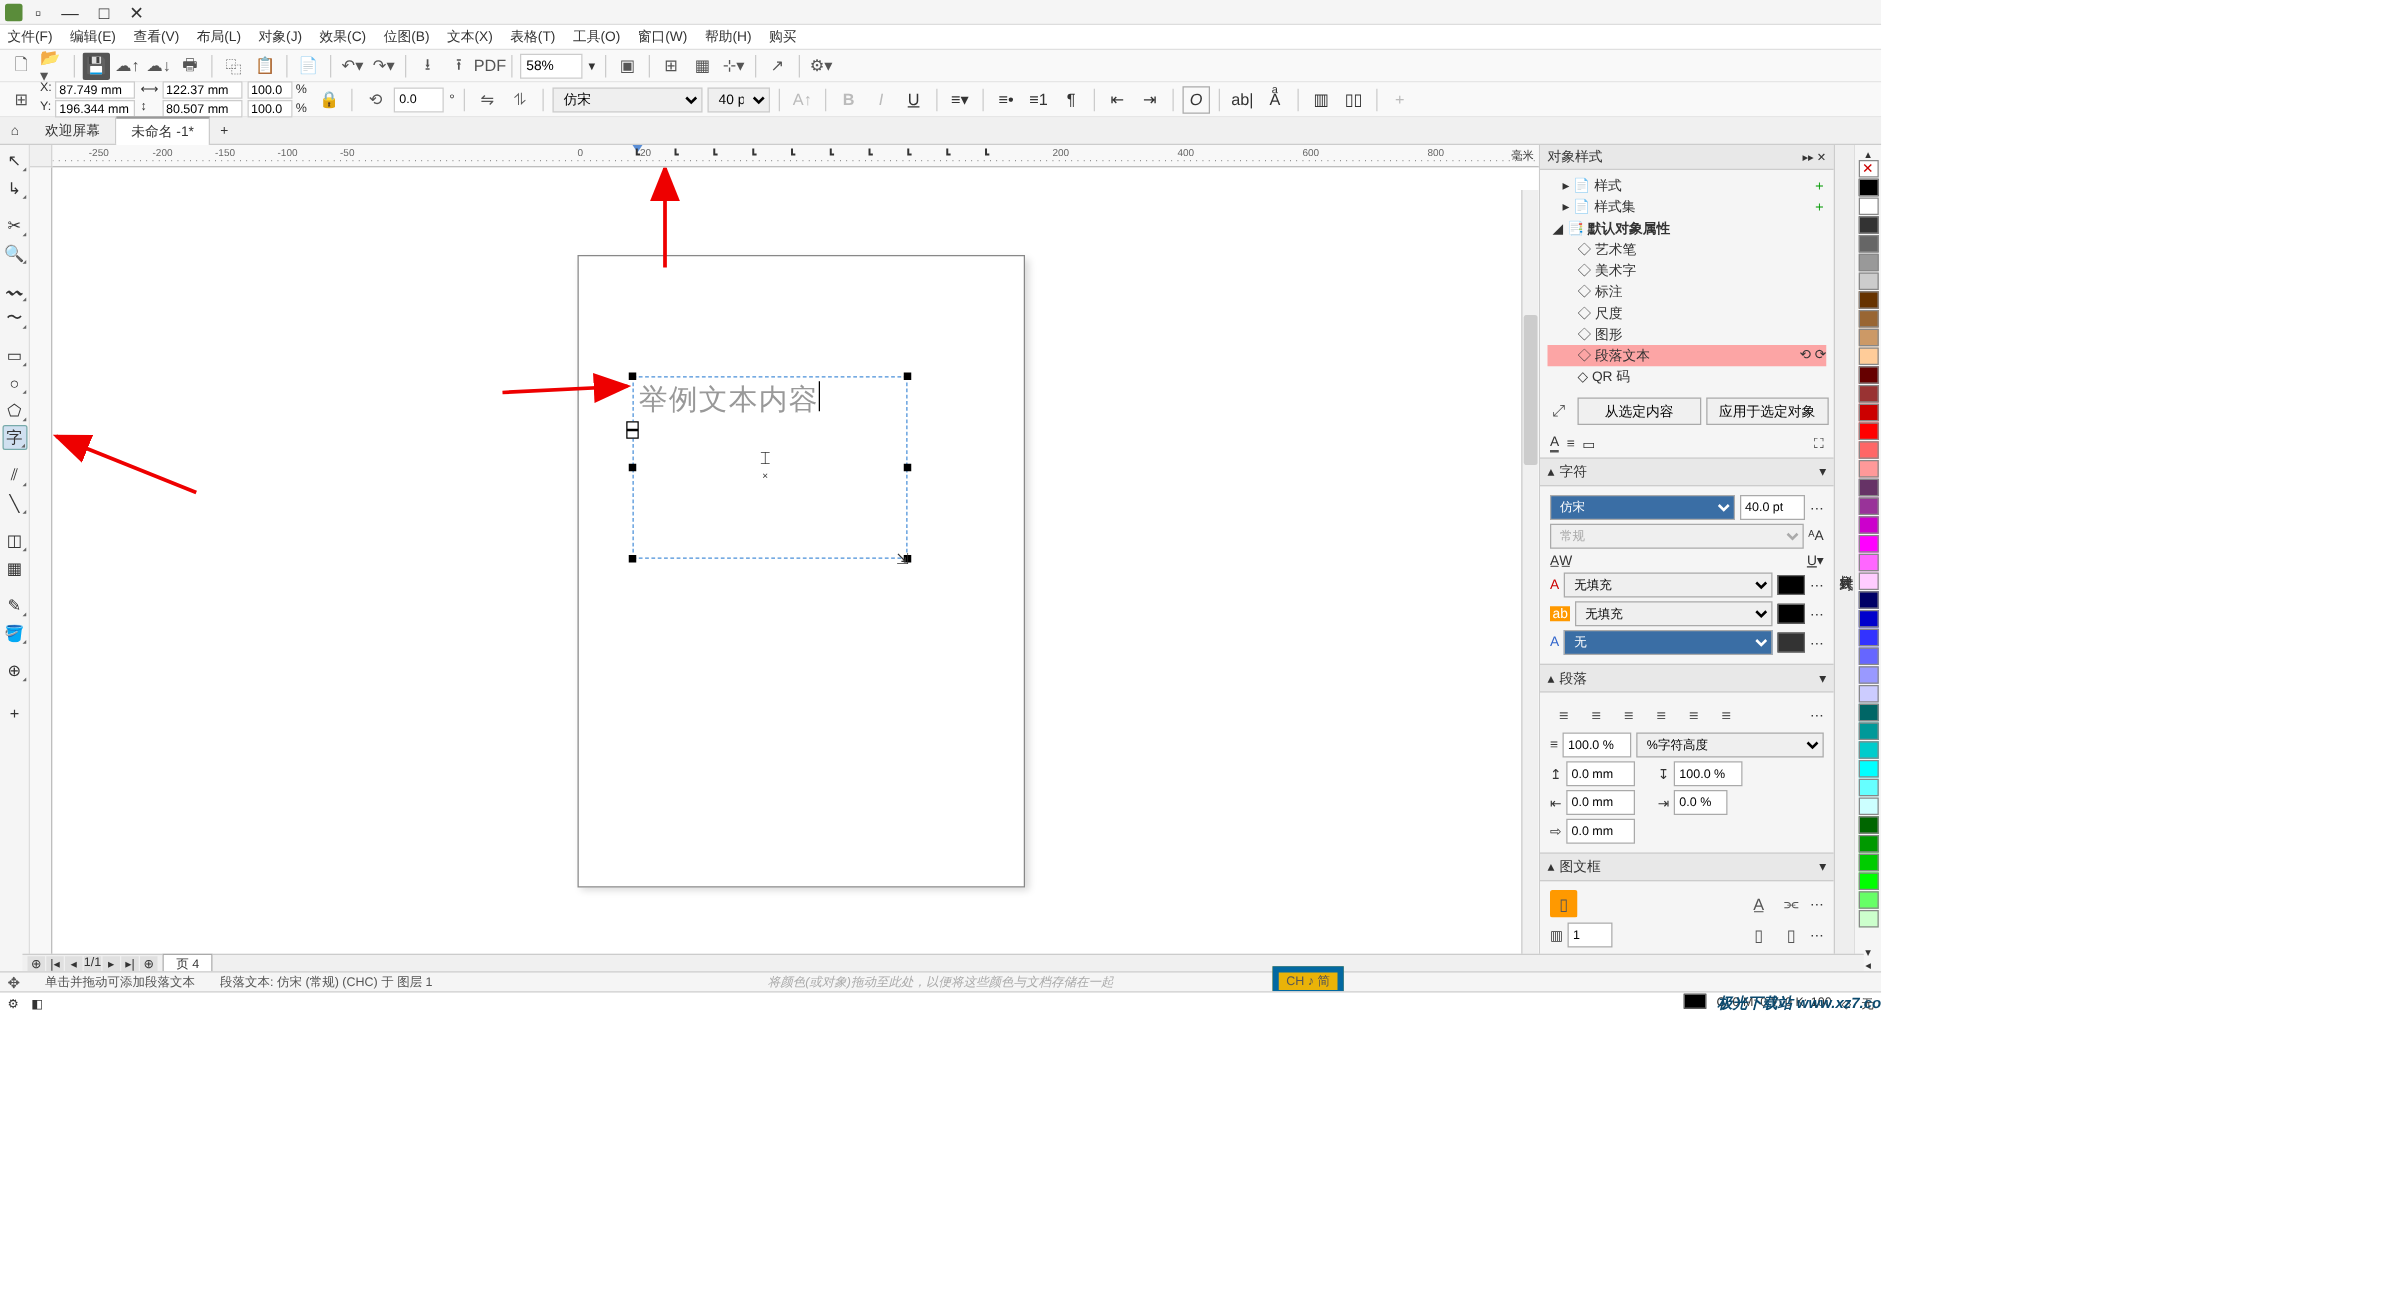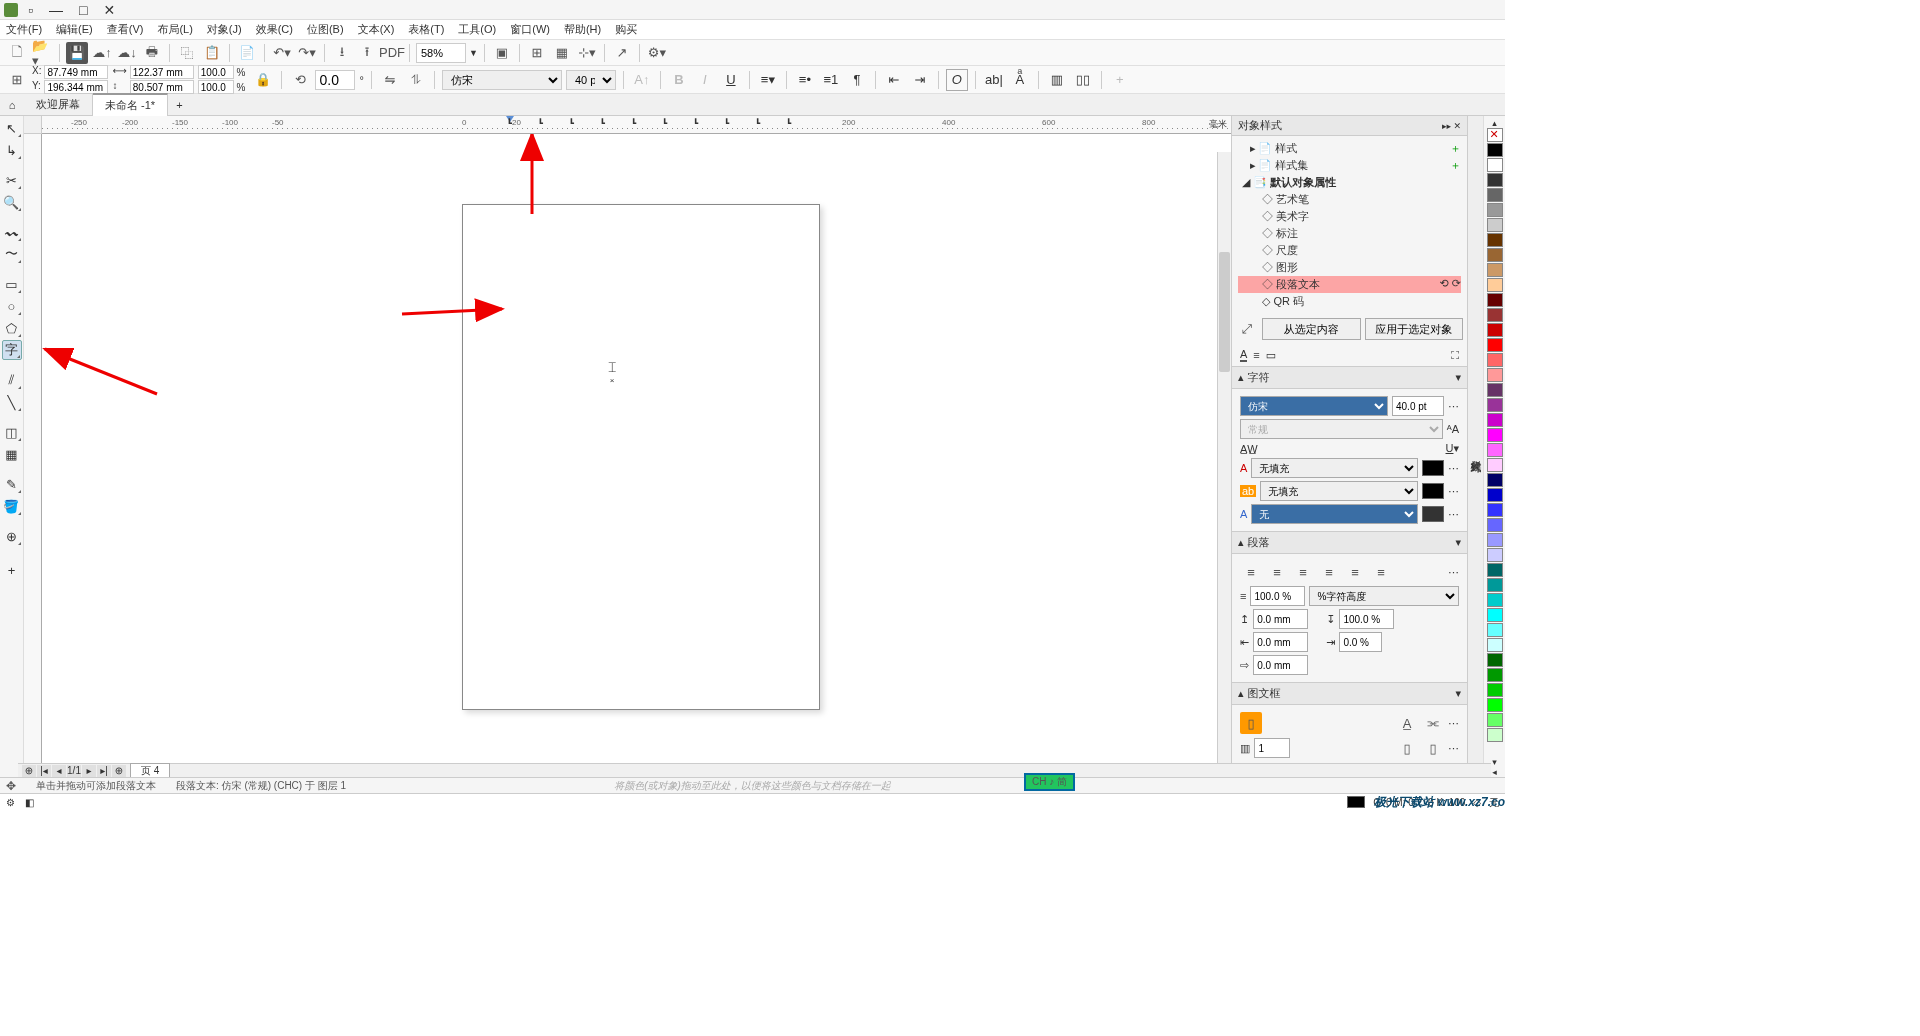--- a/index.html
+++ b/index.html
@@ -86,21 +86,21 @@
 .scrollbar-v { position: absolute; right: 0; top: 18px; bottom: 0; width: 14px; background: #f0f0f0; border-left: 1px solid #ccc; }
 .scrollbar-v .thumb { position: absolute; top: 100px; left: 1px; right: 1px; height: 120px; background: #ccc; border-radius: 2px; }
 .scrollbar-h { position: absolute; left: 18px; right: 14px; bottom: 0; height: 14px; background: #f0f0f0; border-top: 1px solid #ccc; display: flex; align-items: center; }
 .scrollbar-h .pagectl { display: flex; gap: 1px; padding: 0 4px; font-size: 10px; }
 .scrollbar-h .pagectl span { width: 14px; height: 12px; background: #e0e0e0; text-align: center; cursor: pointer; }
 .scrollbar-h .pagetab { padding: 0 10px; background: #fff; border: 1px solid #aaa; font-size: 10px; }
 .scrollbar-h .track { flex: 1; }
 
 .statusbar { position: absolute; bottom: 18px; left: 0; right: 0; height: 16px; background: #f5f5f5; border-top: 1px solid #ccc; display: flex; align-items: center; padding: 0 6px; font-size: 10px; color: #555; gap: 20px; }
 .statusbar .hint { position: absolute; left: 50%; transform: translateX(-50%); color: #aaa; font-style: italic; font-size: 10px; }
-.statusbar .ime { position: absolute; right: 430px; background: #22c55e; border: 2px solid #0369a1; padding: 0 6px; top: -5px; }
+.statusbar .ime { position: absolute; right: 430px; background: #eab308; border: 5px solid #0369a1; padding: 0 6px; top: -5px; }
 .bottombar { position: absolute; bottom: 0; left: 0; right: 0; height: 18px; background: #fff; border-top: 1px solid #ccc; display: flex; align-items: center; padding: 0 6px; font-size: 10px; gap: 10px; }
 .bottombar .right { margin-left: auto; display: flex; gap: 8px; align-items: center; }
 .bottombar .colorsw { width: 18px; height: 12px; border: 1px solid #666; display: inline-block; }
 
 .watermark { position: absolute; bottom: 0; right: 0; font-size: 12px; color: #0c4a6e; font-style: italic; font-weight: bold; }
 .ruler-top .tick { position: absolute; font-size: 8px; color: #666; top: 2px; }
 .ruler-top::after { content: ''; position: absolute; top: 12px; left: 0; right: 0; height: 1px; background: linear-gradient(90deg, #888 1px, transparent 1px); background-size: 5px 1px; }
 .ruler-tabs { position: absolute; top: 3px; left: 465px; font-size: 8px; letter-spacing: 12px; color: #333; font-weight: bold; }
 .ruler-marker { position: absolute; top: 0; left: 464px; width: 0; height: 0; border-left: 4px solid transparent; border-right: 4px solid transparent; border-top: 6px solid #5a8ed6; }
 </style>
@@ -183,21 +183,21 @@
       <input value="80.507 mm" style="">
   </div>
   <div class="coord-grid">
     <div><input style="width: 36px;" value="100.0"> <span>%</span></div>
     <span></span>
     <div><input style="width: 36px;" value="100.0"> <span>%</span></div>
   </div>
   <div class="tbtn">🔒</div>
   <div class="sep"></div>
   <div class="tbtn">⟲</div>
-  <input style="width: 40px; height: 20px; border: 1px solid rgb(204, 204, 204); font-size: 14px; padding: 0px 3px;" value="0.0">
+  <input style="width: 40px; height: 20px; border: 1px solid rgb(204, 204, 204); font-size: 10px; padding: 0px 3px;" value="0.0">
   <span>°</span>
   <div class="sep"></div>
   <div class="tbtn">⇋</div>
   <div class="tbtn">⥮</div>
   <div class="sep"></div>
   <select class="font-select"><option>仿宋</option></select>
   <select class="size-select"><option>40 pt</option></select>
   <div class="sep"></div>
   <div class="fmtbtn" style="color:#bbb">A↑</div>
   <div class="sep"></div>
@@ -289,20 +289,33 @@
             <span class="tick" style="left:800px">200</span>
             <span class="tick" style="left:900px">400</span>
             <span class="tick" style="left:1000px">600</span>
             <span class="tick" style="left:1100px">800</span>
         </div>
       </div>
       <div class="canvas-body">
         <div class="ruler-left"></div>
         <div class="drawing">
           <div class="page"></div>
+          <div class="textframe">
+            <div class="sampletext">举例文本内容</div>
+            <div class="cursor-caret"></div>
+            <div class="handle h-tl"></div>
+            <div class="handle h-tr"></div>
+            <div class="handle h-bl"></div>
+            <div class="handle h-br"></div>
+            <div class="handle h-ml"></div>
+            <div class="handle h-mr"></div>
+            <div class="h-tm"></div>
+            <div class="h-bm"></div>
+            <div class="resize-br">⇲</div>
+          </div>
           <div class="center-cursor">⌶<div style="font-size:8px;text-align:center">×</div></div>
 
           <svg style="position:absolute;top:0;left:0;width:100%;height:100%;pointer-events:none">
             <defs>
                 <marker id="ah" markerWidth="10" markerHeight="8" refX="9" refY="4" orient="auto">
                   <polygon points="0 0, 10 4, 0 8" fill="#e00"></polygon>
                 </marker>
               </defs>
             <line x1="490" y1="80" x2="490" y2="0" stroke="#e00" stroke-width="3" marker-end="url(#ah)"></line>
             <line x1="360" y1="180" x2="460" y2="175" stroke="#e00" stroke-width="3" marker-end="url(#ah)"></line>

